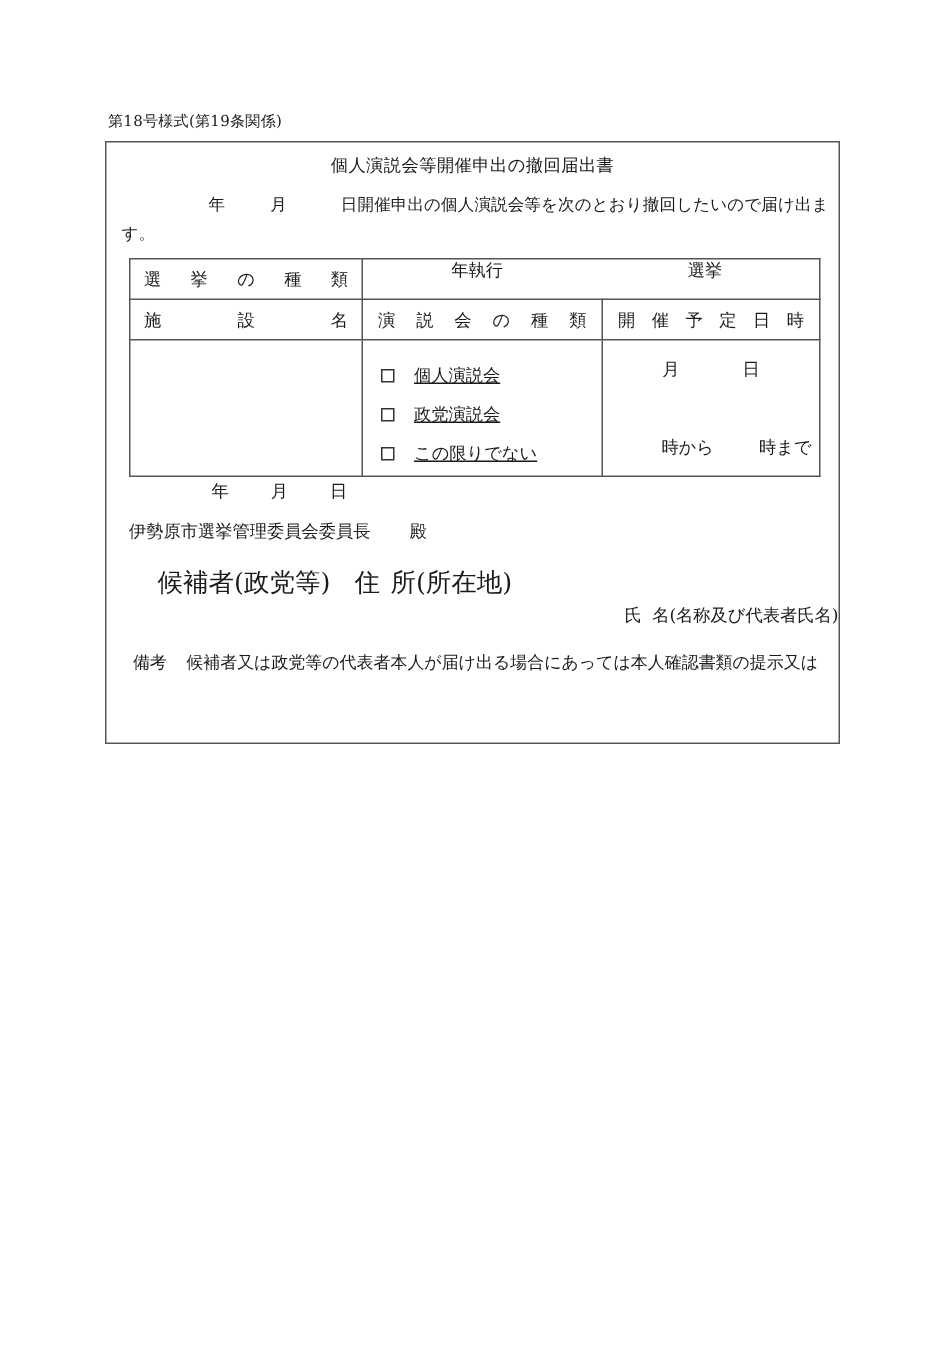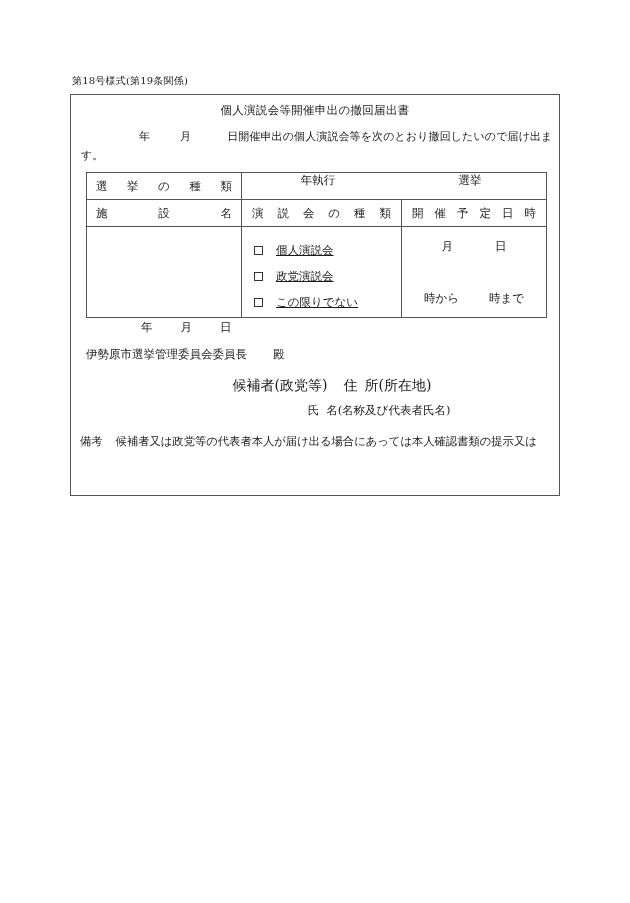--- a/index.html
+++ b/index.html
@@ -143,21 +143,21 @@
     position: absolute;
     left: 0; top: 12px;
     width: 100%;
     display: flex;
     justify-content: center;
     font-size: 11.5px;
   }
   .sched .line-md .m { margin-right: 42px; }
   .sched .line-hr {
     position: absolute;
-    left: 0; top: 64px;
+    left: 17px; top: 64px;
     width: 100%;
     display: flex;
     justify-content: center;
     font-size: 11.5px;
   }
   .sched .line-hr .from { margin-right: 30px; }
 
   
   .date-line {
     position: absolute;
@@ -175,48 +175,47 @@
     font-size: 11.5px;
   }
   .addressee .dono { display: inline-block; margin-left: 26px; }
 
   
   .sig-addr {
     position: absolute;
     left: 0;
     top: 282px;
     width: 100%;
-    text-align: center;
-    font-size: 14px;
+    font-size: 17px;
     padding-left: 34px;
     box-sizing: border-box;
   }
   .sig-name {
     position: absolute;
     left: 0;
     top: 308px;
     width: 100%;
-    text-align: center;
+    text-align: right;
     font-size: 11.5px;
     padding-left: 128px;
     box-sizing: border-box;
   }
   .kv-gap { display: inline-block; width: 16px; }
   .kv-gap-sm { display: inline-block; width: 7px; }
 
   
   .remarks {
     position: absolute;
     left: 9px;
     top: 338px;
     width: 474px;
     font-size: 11.3px;
     line-height: 18px;
   }
-  .remarks .r-line { white-space: nowrap; }
+  .remarks .r-line { white-space: nowrap; text-align: center; }
   .remarks .r-line.cont { padding-left: 23px; }
   .remarks .r-head-gap { display: inline-block; width: 13px; }
 </style>
 </head>
 <body>
 
 <div class="page">
 
   <div class="form-no">第18号様式(第19条関係)</div>
 

